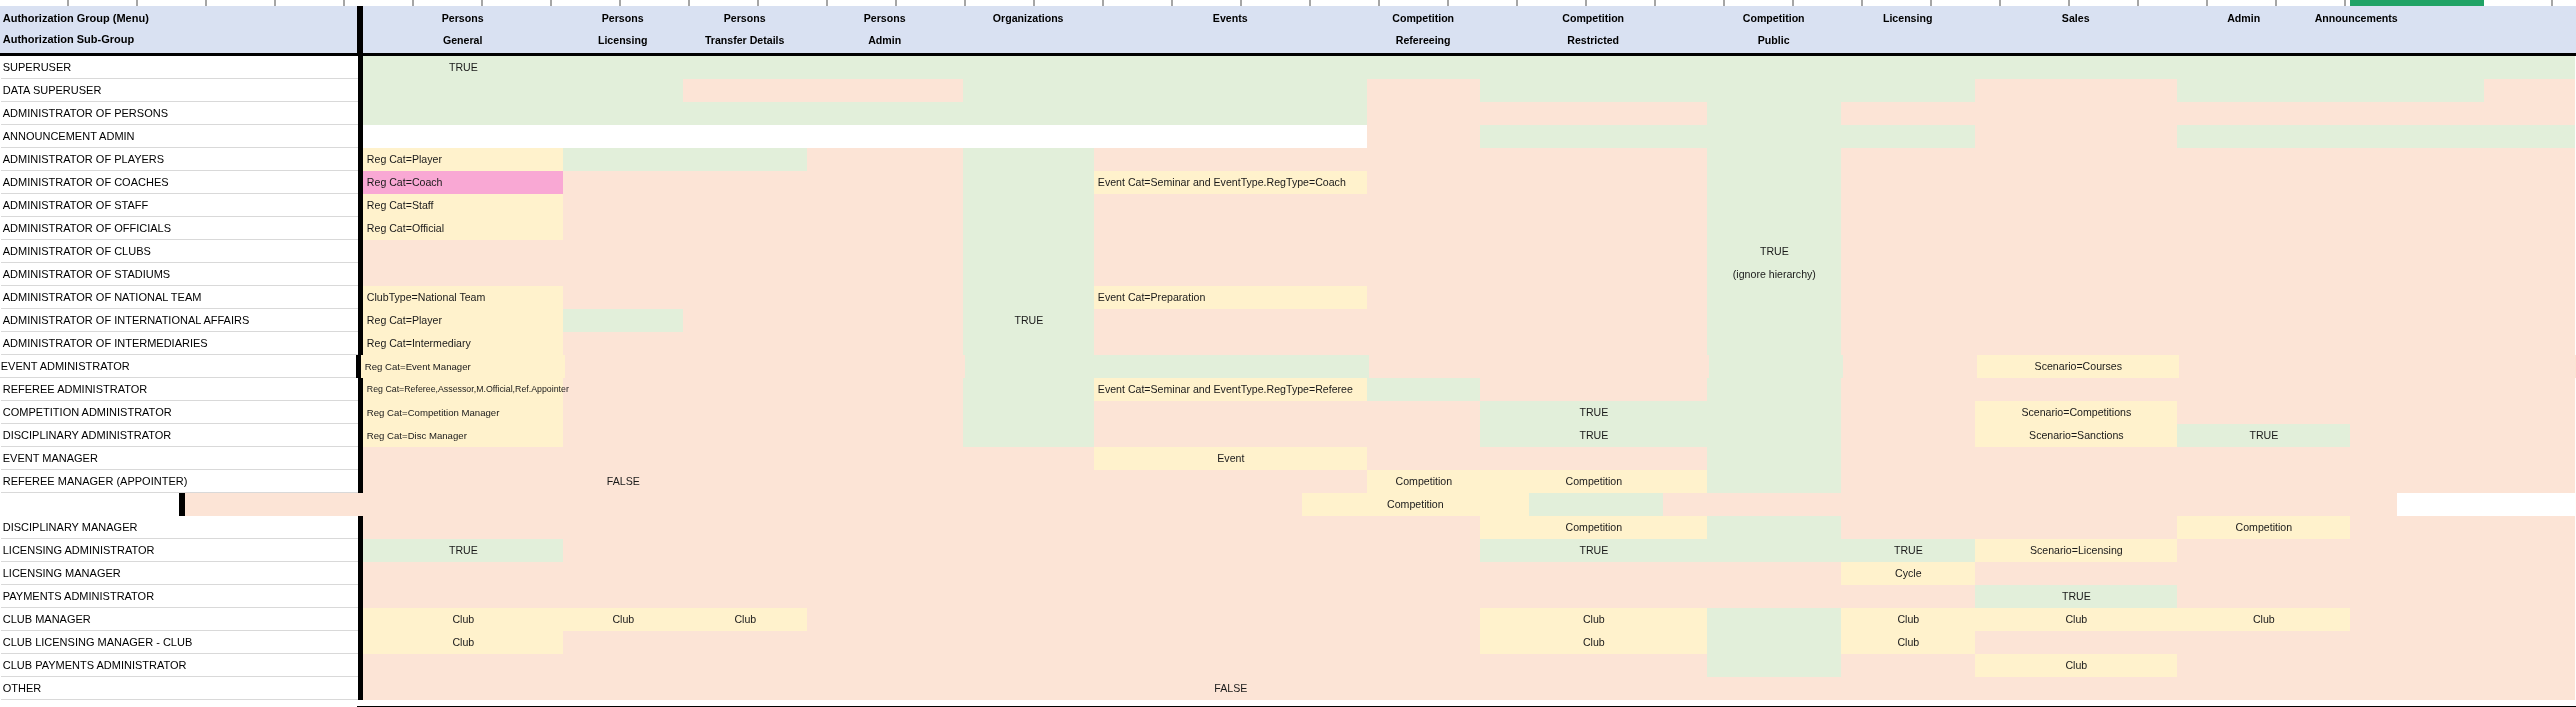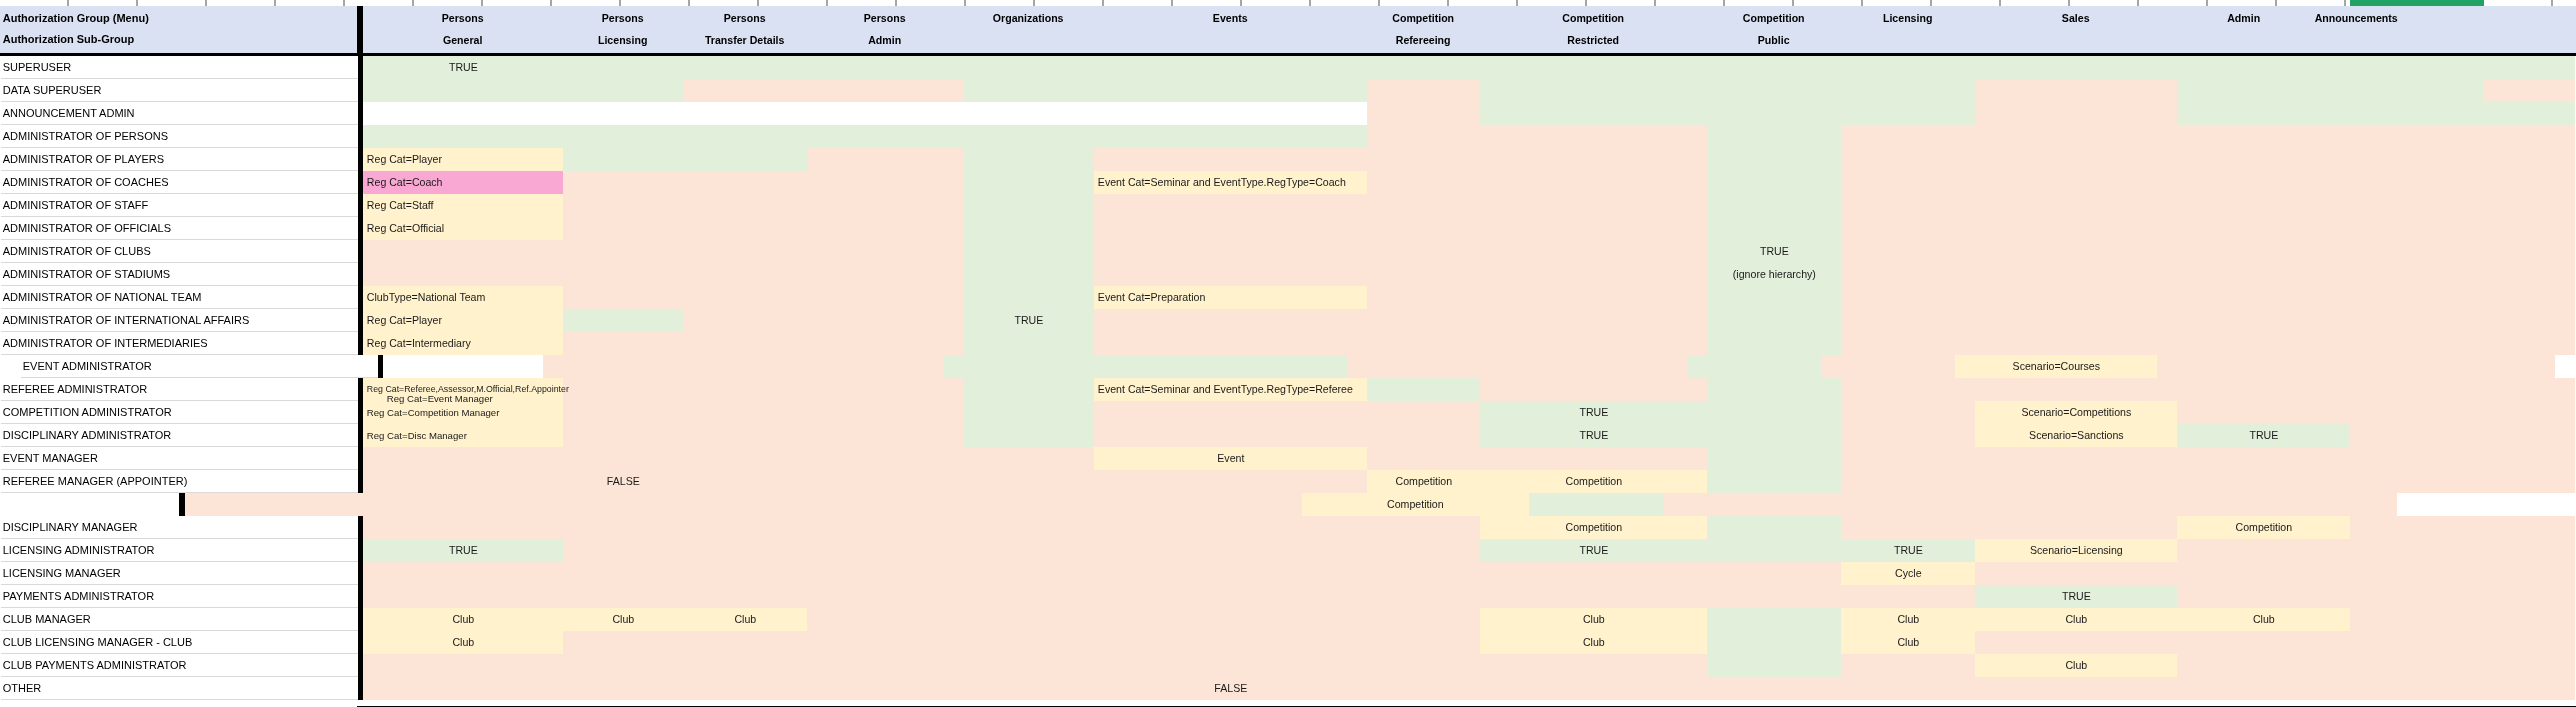--- a/index.html
+++ b/index.html
@@ -135,63 +135,63 @@
         <div class="cell" style="width: 113px; background: rgb(252, 228, 214);"></div>
         <div class="cell" style="width: 227px; background: rgb(226, 239, 218);"></div>
         <div class="cell" style="width: 134px; background: rgb(226, 239, 218);"></div>
         <div class="cell" style="width: 134px; background: rgb(226, 239, 218);"></div>
         <div class="cell" style="width: 202px; background: rgb(252, 228, 214);"></div>
         <div class="cell" style="width: 173px; background: rgb(226, 239, 218);"></div>
         <div class="cell" style="width: 134px; background: rgb(226, 239, 218);"></div>
         <div class="cell" style="width: 91px; background: rgb(252, 228, 214);"></div>
       </div>
       <div class="row">
+        <div class="rowlabel">ADMINISTRATOR OF PERSONS</div>
+        <div class="vdiv"></div>
+        <div class="cell" style="width: 200px; background: rgb(226, 239, 218);"></div>
+        <div class="cell" style="width: 120px; background: rgb(226, 239, 218);"></div>
+        <div class="cell" style="width: 124px; background: rgb(226, 239, 218);"></div>
+        <div class="cell" style="width: 156px; background: rgb(226, 239, 218);"></div>
+        <div class="cell" style="width: 131px; background: rgb(226, 239, 218);"></div>
+        <div class="cell" style="width: 273px; background: rgb(226, 239, 218);"></div>
+        <div class="cell" style="width: 113px; background: rgb(252, 228, 214);"></div>
+        <div class="cell" style="width: 227px; background: rgb(252, 228, 214);"></div>
+        <div class="cell" style="width: 134px; background: rgb(226, 239, 218);"></div>
+        <div class="cell" style="width: 134px; background: rgb(252, 228, 214);"></div>
+        <div class="cell" style="width: 202px; background: rgb(252, 228, 214);"></div>
+        <div class="cell" style="width: 173px; background: rgb(252, 228, 214);"></div>
+        <div class="cell" style="width: 134px; background: rgb(252, 228, 214);"></div>
+        <div class="cell" style="width: 91px; background: rgb(252, 228, 214);"></div>
+      </div>
+      <div class="row">
         <div class="rowlabel">ANNOUNCEMENT ADMIN</div>
         <div class="vdiv"></div>
         <div class="cell" style="width: 200px; background: rgb(255, 255, 255);"></div>
         <div class="cell" style="width: 120px; background: rgb(255, 255, 255);"></div>
         <div class="cell" style="width: 124px; background: rgb(255, 255, 255);"></div>
         <div class="cell" style="width: 156px; background: rgb(255, 255, 255);"></div>
         <div class="cell" style="width: 131px; background: rgb(255, 255, 255);"></div>
         <div class="cell" style="width: 273px; background: rgb(255, 255, 255);"></div>
         <div class="cell" style="width: 113px; background: rgb(252, 228, 214);"></div>
         <div class="cell" style="width: 227px; background: rgb(226, 239, 218);"></div>
         <div class="cell" style="width: 134px; background: rgb(226, 239, 218);"></div>
         <div class="cell" style="width: 134px; background: rgb(226, 239, 218);"></div>
         <div class="cell" style="width: 202px; background: rgb(252, 228, 214);"></div>
         <div class="cell" style="width: 173px; background: rgb(226, 239, 218);"></div>
         <div class="cell" style="width: 134px; background: rgb(226, 239, 218);"></div>
         <div class="cell" style="width: 91px; background: rgb(226, 239, 218);"></div>
       </div>
       <div class="row">
-        <div class="rowlabel">ADMINISTRATOR OF PERSONS</div>
-        <div class="vdiv"></div>
-        <div class="cell" style="width: 200px; background: rgb(226, 239, 218);"></div>
+        <div class="rowlabel">ADMINISTRATOR OF PLAYERS</div>
+        <div class="vdiv"></div>
+        <div class="cell" style="width: 200px; background: rgb(255, 242, 204);">
+          <span class="t left">Reg Cat=Player</span>
+        </div>
         <div class="cell" style="width: 120px; background: rgb(226, 239, 218);"></div>
         <div class="cell" style="width: 124px; background: rgb(226, 239, 218);"></div>
-        <div class="cell" style="width: 156px; background: rgb(226, 239, 218);"></div>
-        <div class="cell" style="width: 131px; background: rgb(226, 239, 218);"></div>
-        <div class="cell" style="width: 273px; background: rgb(226, 239, 218);"></div>
-        <div class="cell" style="width: 113px; background: rgb(252, 228, 214);"></div>
-        <div class="cell" style="width: 227px; background: rgb(252, 228, 214);"></div>
-        <div class="cell" style="width: 134px; background: rgb(226, 239, 218);"></div>
-        <div class="cell" style="width: 134px; background: rgb(252, 228, 214);"></div>
-        <div class="cell" style="width: 202px; background: rgb(252, 228, 214);"></div>
-        <div class="cell" style="width: 173px; background: rgb(252, 228, 214);"></div>
-        <div class="cell" style="width: 134px; background: rgb(252, 228, 214);"></div>
-        <div class="cell" style="width: 91px; background: rgb(252, 228, 214);"></div>
-      </div>
-      <div class="row">
-        <div class="rowlabel">ADMINISTRATOR OF PLAYERS</div>
-        <div class="vdiv"></div>
-        <div class="cell" style="width: 200px; background: rgb(255, 242, 204);">
-          <span class="t left">Reg Cat=Player</span>
-        </div>
-        <div class="cell" style="width: 120px; background: rgb(226, 239, 218);"></div>
-        <div class="cell" style="width: 124px; background: rgb(226, 239, 218);"></div>
         <div class="cell" style="width: 156px; background: rgb(252, 228, 214);"></div>
         <div class="cell" style="width: 131px; background: rgb(226, 239, 218);"></div>
         <div class="cell" style="width: 273px; background: rgb(252, 228, 214);"></div>
         <div class="cell" style="width: 113px; background: rgb(252, 228, 214);"></div>
         <div class="cell" style="width: 227px; background: rgb(252, 228, 214);"></div>
         <div class="cell" style="width: 134px; background: rgb(226, 239, 218);"></div>
         <div class="cell" style="width: 134px; background: rgb(252, 228, 214);"></div>
         <div class="cell" style="width: 202px; background: rgb(252, 228, 214);"></div>
         <div class="cell" style="width: 173px; background: rgb(252, 228, 214);"></div>
         <div class="cell" style="width: 134px; background: rgb(252, 228, 214);"></div>
@@ -359,21 +359,21 @@
         <div class="cell" style="width: 134px; background: rgb(226, 239, 218);"></div>
         <div class="cell" style="width: 134px; background: rgb(252, 228, 214);"></div>
         <div class="cell" style="width: 202px; background: rgb(252, 228, 214);"></div>
         <div class="cell" style="width: 173px; background: rgb(252, 228, 214);"></div>
         <div class="cell" style="width: 134px; background: rgb(252, 228, 214);"></div>
         <div class="cell" style="width: 91px; background: rgb(252, 228, 214);"></div>
       </div>
       <div class="row">
         <div class="rowlabel">EVENT ADMINISTRATOR</div>
         <div class="vdiv"></div>
-        <div class="cell" style="width: 160px; background: rgb(255, 242, 204); margin-top: 32px;">
+        <div class="cell" style="width: 204px; background: rgb(255, 242, 204);">
           <span class="t left s">Reg Cat=Event Manager</span>
         </div>
         <div class="cell" style="width: 120px; background: rgb(252, 228, 214);"></div>
         <div class="cell" style="width: 124px; background: rgb(252, 228, 214);"></div>
         <div class="cell" style="width: 156px; background: rgb(252, 228, 214);"></div>
         <div class="cell" style="width: 131px; background: rgb(226, 239, 218);"></div>
         <div class="cell" style="width: 273px; background: rgb(226, 239, 218);"></div>
         <div class="cell" style="width: 113px; background: rgb(252, 228, 214);"></div>
         <div class="cell" style="width: 227px; background: rgb(252, 228, 214);"></div>
         <div class="cell" style="width: 134px; background: rgb(226, 239, 218);"></div>

